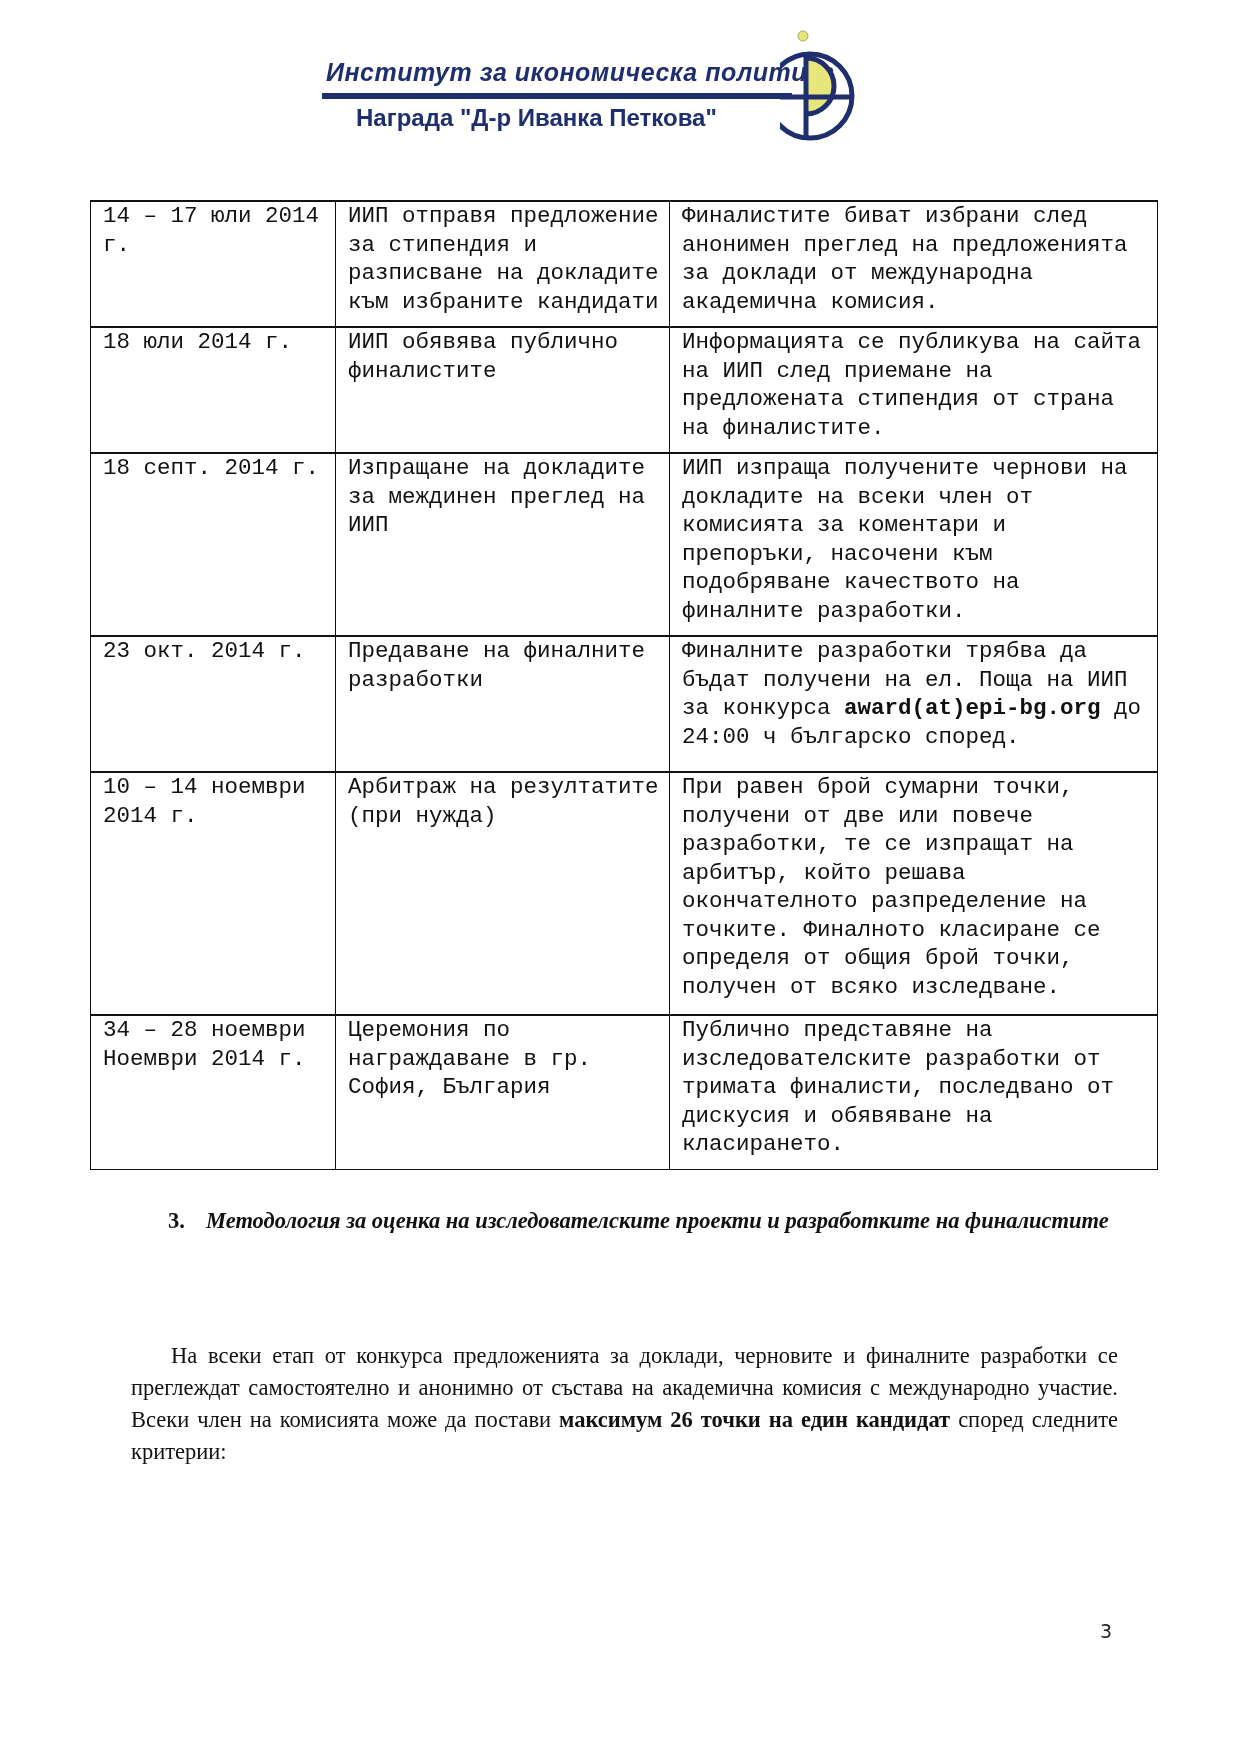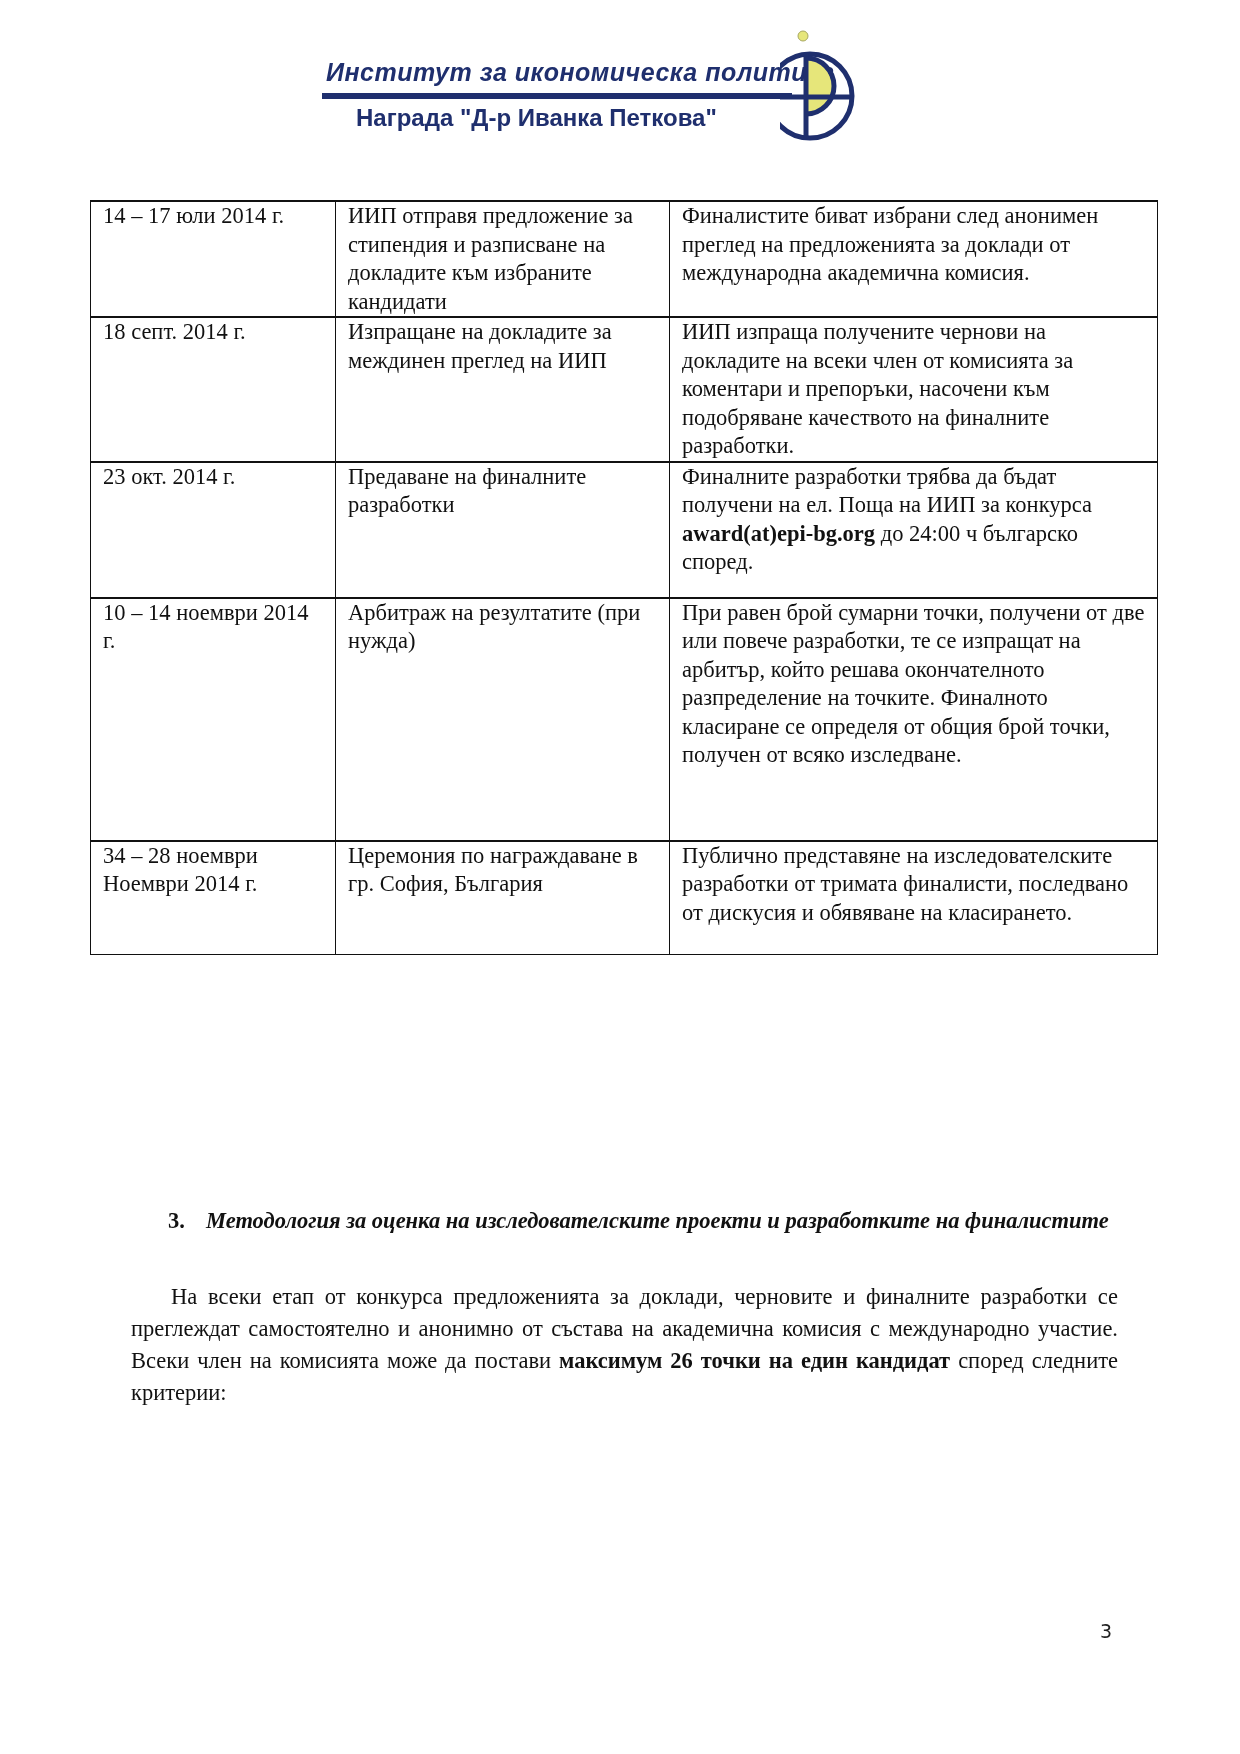--- a/index.html
+++ b/index.html
@@ -3,29 +3,29 @@
 <meta charset="utf-8">
 <style>
   html, body { margin: 0; padding: 0; background: #ffffff; }
   body { width: 1240px; height: 1754px; position: relative; overflow: hidden; font-family: "Liberation Serif", serif; color: #111; }
   .logo { position: absolute; left: 318px; top: 22px; width: 580px; height: 125px; }
   .logo-line1 { position: absolute; left: 8px; top: 36px; font-family: "Liberation Sans", sans-serif; font-weight: bold; font-style: italic; font-size: 25px; color: #1f2f6e; letter-spacing: 0.5px; white-space: nowrap; }
   .logo-bar { position: absolute; left: 4px; top: 71px; width: 470px; height: 6px; background: #1f2f6e; }
   .logo-line2 { position: absolute; left: 38px; top: 82px; font-family: "Liberation Sans", sans-serif; font-weight: bold; font-size: 24px; color: #1f2f6e; white-space: nowrap; }
   .logo-emblem { position: absolute; left: 462px; top: 0; width: 130px; height: 125px; }
   table.schedule { position: absolute; left: 90px; top: 200px; width: 1068px; border-collapse: collapse; font-size: 22.5px; line-height: 28.5px; }
-  table.schedule td { border: 1.5px solid #111; vertical-align: top; padding: 0 10px 0 12px; }
+  table.schedule td { border: 1.5px solid #111; vertical-align: top; padding: 0 10px 10px 12px; font-family: Liberation Mono, monospace; }
   table.schedule tr { border-top: 2px solid #111; }
   td.c1 { width: 222px; }
   td.c2 { width: 311px; margin-top: 26px; }
   .bold { font-weight: bold; }
   .section { position: absolute; left: 168px; top: 1205px; width: 950px; font-size: 22.5px; font-weight: bold; line-height: 32px; }
   .section .num { position: absolute; left: 0; top: 0; }
   .section .title { margin-left: 38px; text-align: justify; text-align-last: left; font-style: italic; }
-  .para { position: absolute; left: 131px; top: 1281px; width: 987px; font-size: 22.5px; line-height: 32px; text-align: justify; text-indent: 40px; }
+  .para { position: absolute; left: 131px; top: 1340px; width: 987px; font-size: 22.5px; line-height: 32px; text-align: justify; text-indent: 40px; }
   .page-num { position: absolute; left: 1100px; top: 1620px; font-family: "DejaVu Sans", sans-serif; font-size: 19px; color: #222; }
 </style>
 </head>
 <body>
 
 <div class="logo">
   <div class="logo-line1">Институт за икономическа политика</div>
   <div class="logo-bar"></div>
   <div class="logo-line2">Награда "Д-р Иванка Петкова"</div>
   <svg class="logo-emblem" viewBox="0 0 130 125">
@@ -37,20 +37,25 @@
     <line x1="-10" y1="75" x2="70" y2="75" stroke="#1f2f6e" stroke-width="5"></line>
   </svg>
 </div>
 
 <table class="schedule">
   <tbody>
     <tr style="height:84px">
       <td class="c1">14 – 17 юли 2014 г.</td>
       <td class="c2">ИИП отправя предложение за стипендия и разписване на докладите към избраните кандидати</td>
       <td>Финалистите биват избрани след анонимен преглед на предложенията за доклади от международна академична комисия.</td>
+    </tr>
+    <tr style="height:84px">
+      <td class="c1">18 юли 2014 г.</td>
+      <td class="c2">ИИП обявява публично финалистите</td>
+      <td>Информацията се публикува на сайта на ИИП след приемане на предложената стипендия от страна на финалистите.</td>
     </tr>
     <tr style="height:144px">
       <td class="c1">18 септ. 2014 г.</td>
       <td class="c2">Изпращане на докладите за междинен преглед на ИИП</td>
       <td>ИИП изпраща получените чернови на докладите на всеки член от комисията за коментари и препоръки, насочени към подобряване качеството на финалните разработки.</td>
     </tr>
     <tr style="height:136px">
       <td class="c1">23 окт. 2014 г.</td>
       <td class="c2">Предаване на финалните разработки</td>
       <td><span>Финалните разработки трябва да бъдат получени на ел. Поща на ИИП за конкурса </span><span class="bold">award(at)epi-bg.org</span><span> до 24:00 ч българско според.</span></td>

